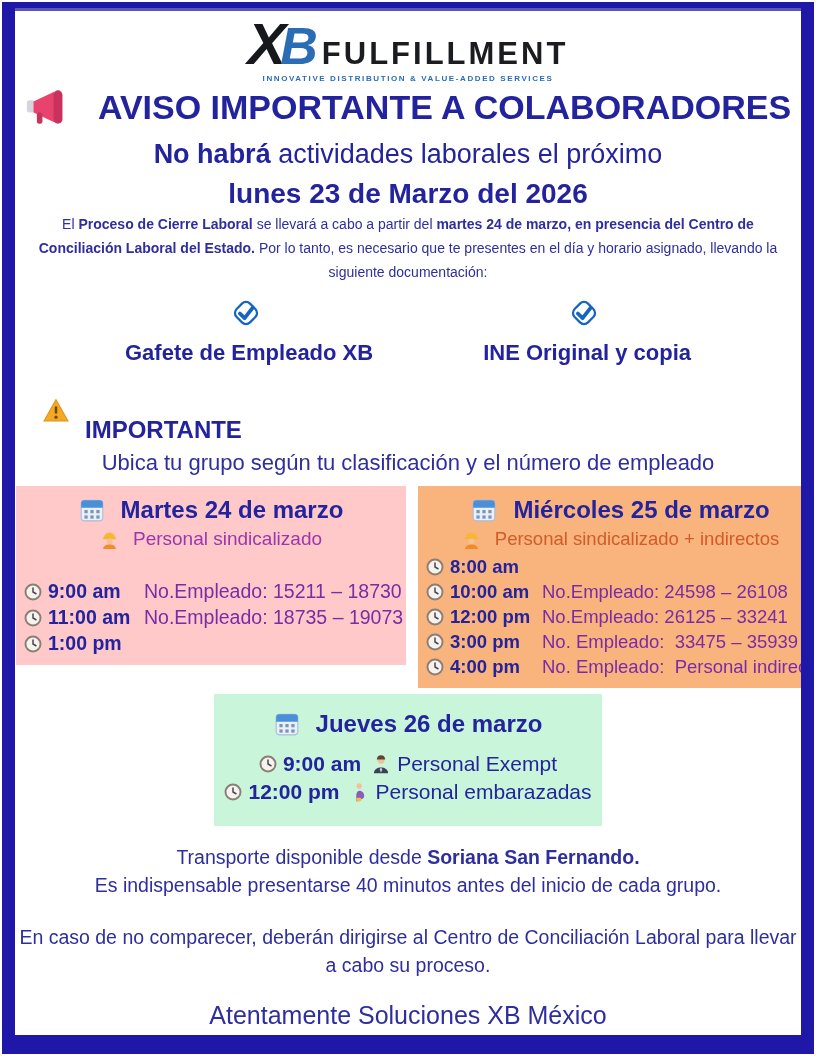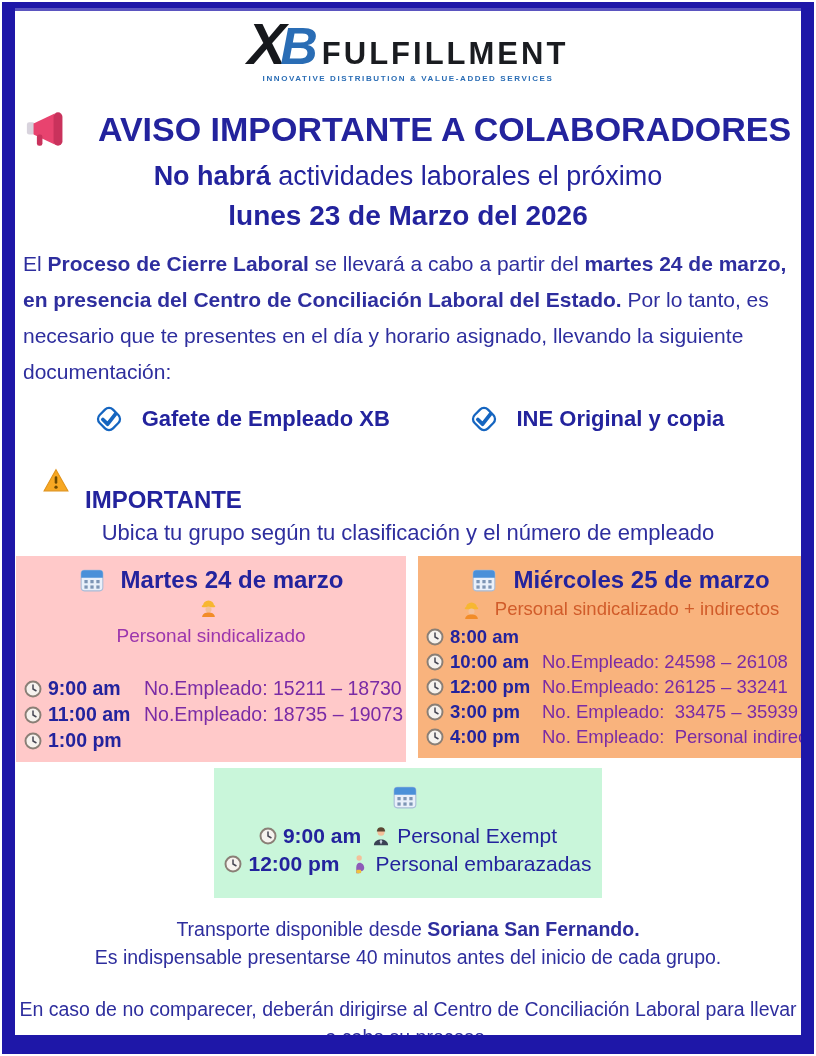--- a/index.html
+++ b/index.html
@@ -20,43 +20,43 @@
 
   
   .logo-block{text-align:center;margin-top:4px;line-height:1;}
   .logo-line{display:inline-flex;align-items:baseline;}
   .logo-x{font-size:58px;font-weight:bold;color:#16181c;letter-spacing:-6px;font-style:italic;}
   .logo-b{font-size:52px;font-weight:bold;color:var(--logo-blue,#2a6db5);font-style:italic;margin-right:4px;}
   .logo-name{font-size:31px;font-weight:bold;color:#1a1c20;letter-spacing:3px;}
   .logo-tagline{font-size:8px;color:var(--logo-blue,#2a6db5);letter-spacing:1.6px;font-weight:bold;margin-top:2px;}
 
   
-  .headline{display:flex;align-items:center;justify-content:center;gap:21px;margin-top:26px;}
+  .headline{display:flex;align-items:center;justify-content:center;gap:21px;margin-top:4px;}
   .headline .txt{font-size:34px;font-weight:bold;color:var(--heading-navy,#23239d);white-space:nowrap;}
   .sub1{ text-align:center;font-size:27px;margin-top:12px;color:var(--heading-navy,#23239d);}
   .sub2{ text-align:center;font-size:28px;font-weight:bold;margin-top:8px;color:var(--heading-navy,#23239d);}
 
-  .intro{width:770px;margin:14px auto 0;text-align:left;font-size:21px;line-height:1.72;color:var(--body-navy,#2e2e9e);}
+  .intro{width:770px;margin:2px auto 0;text-align:center;font-size:14px;line-height:1.72;color:var(--body-navy,#2e2e9e);}
 
   .docs-row{display:flex;justify-content:space-evenly;align-items:center;margin-top:12px;}
-  .doc-item{display:flex;align-items:center;gap:10px;font-size:22px;font-weight:bold;color:var(--heading-navy,#23239d);}
+  .doc-item{display:flex;align-items:center;gap:10px;font-size:22px;font-weight:bold;color:var(--heading-navy,#23239d);flex-direction:column;}
 
   .important-line{display:flex;align-items:center;gap:10px;margin:10px 0 0 28px;}
   .important-line .txt{font-size:24px;font-weight:bold;color:var(--heading-navy,#23239d);margin-top:40px;}
   .ubica{text-align:center;font-size:22px;margin-top:6px;color:var(--body-navy,#2e2e9e);}
 
   
   .boxes-row{display:flex;gap:12px;align-items:flex-start;margin:10px 1px 0 1px;}
   .gbox{box-sizing:border-box;padding:10px 8px 10px 8px;}
   .box-pink{width:390px;background:var(--pink-bg,#ffc9c9);}
   .box-orange{width:405px;background:var(--orange-bg,#f9b37d);}
   .box-green{width:388px;background:var(--green-bg,#c9f6da);margin:6px auto 0;padding:16px 10px 22px;}
   .box-title{display:flex;align-items:center;justify-content:center;gap:10px;font-size:24px;font-weight:bold;color:var(--heading-navy,#23239d);}
   .box-subtitle{display:flex;align-items:center;justify-content:center;gap:8px;font-size:19px;margin-top:4px;}
-  .box-pink .box-subtitle{color:var(--pink-subtitle,#9c36ad);flex-direction:column;}
+  .box-pink .box-subtitle{color:var(--pink-subtitle,#9c36ad);}
   .box-orange .box-subtitle{color:var(--orange-subtitle,#d15c2a);font-size:18.5px;}
   .rows{margin-top:6px;}
   .box-pink .rows{margin-top:30px;}
   .sched-row{display:flex;align-items:center;margin-top:3px;}
   .sched-row .time{font-weight:bold;color:var(--heading-navy,#23239d);white-space:pre;}
   .sched-row .lbl{color:var(--row-purple,#7a2ba5);white-space:pre;}
   .box-pink .sched-row{font-size:19.5px;}
   .box-pink .time{min-width:96px;}
   .box-orange .sched-row{font-size:18.5px;}
   .box-orange .time{min-width:92px;}
@@ -291,20 +291,21 @@
           <g fill="#7d95b5">
             <rect x="5" y="12" width="3" height="3"></rect>
               <rect x="10.5" y="12" width="3" height="3"></rect>
               <rect x="16" y="12" width="3" height="3"></rect>
             <rect x="5" y="17" width="3" height="3"></rect>
               <rect x="10.5" y="17" width="3" height="3"></rect>
               <rect x="16" y="17" width="3" height="3"></rect>
           </g>
         </svg>
       </span>
+      <span>Jueves 26 de marzo</span>
     </div>
     <div class="rows">
         <div class="sched-row">
           <span class="icn">
             <svg width="18" height="18" viewBox="0 0 24 24">
               <circle cx="12" cy="12" r="10" fill="#f6f2ee" stroke="#8a7f76" stroke-width="2.6"></circle>
               <path d="M12 6.5V12l4 2.3" stroke="#474754" stroke-width="2" fill="none" stroke-linecap="round"></path>
             </svg>
           </span>
           <span class="time">9:00 am</span>

